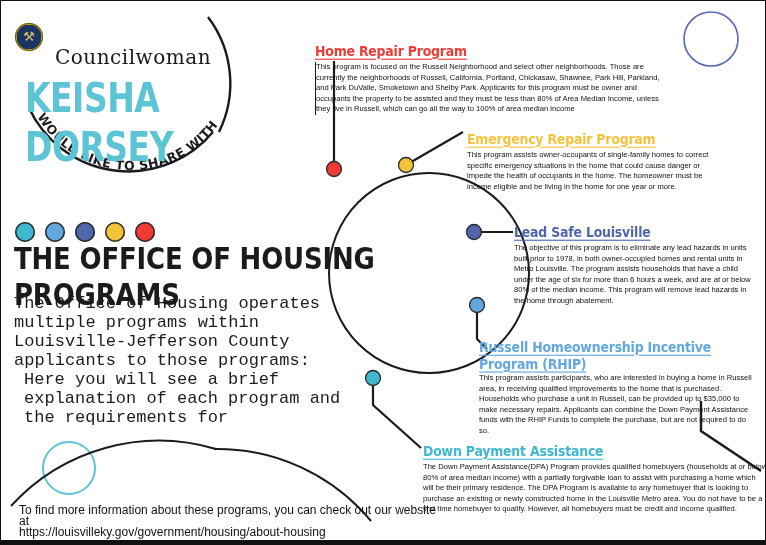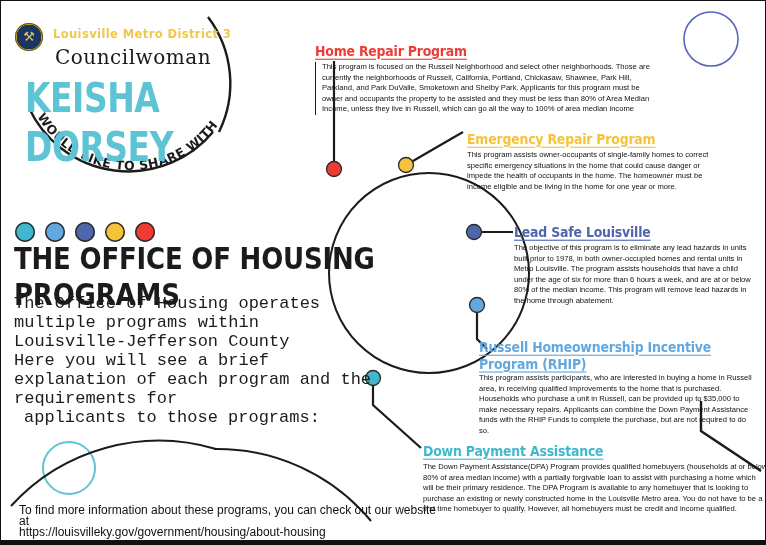--- a/index.html
+++ b/index.html
@@ -65,21 +65,21 @@
   
   .prog{position:absolute;}
   .prog h3{
     margin:0 0 4px 0;font-size:12.5px;font-weight:bold;
     font-family:"DejaVu Sans",sans-serif;letter-spacing:-.2px;
     text-decoration:underline;text-underline-offset:2px;
     transform:scaleY(1.12);transform-origin:left top;display:inline-block;
   }
   .prog .body{
     font-size:7.6px;line-height:10.6px;color:#111;
-    border-left:1.6px solid #1b1b1b;padding-left:6px;
+    border-left:1.6px solid #1b1b1b;
     font-family:"Liberation Sans",sans-serif;
   }
   .prog.noborder .body{border-left:none;padding-left:0;}
 
   #prog-home     {left:314px;top:40px;  width:345px;}
   #prog-home h3  {color:#ef3b33;}
   #prog-emerg    {left:466px;top:128px; width:248px;}
   #prog-emerg h3 {color:#f5c33b;}
   #prog-lead     {left:513px;top:221px; width:242px;}
   #prog-lead h3  {color:#4f66ad;}
@@ -136,37 +136,36 @@
     <circle cx="405" cy="164" r="7.5" fill="#f5c33b" stroke="#2b2b2b" stroke-width="1.3"></circle>
     <circle cx="473" cy="231" r="7.5" fill="#4f66ad" stroke="#2b2b2b" stroke-width="1.3"></circle>
     <circle cx="476" cy="304" r="7.5" fill="#62a8df" stroke="#2b2b2b" stroke-width="1.3"></circle>
     <circle cx="372" cy="377" r="7.5" fill="#3fb8cf" stroke="#2b2b2b" stroke-width="1.3"></circle>
   </svg>
 
   <div class="header">
     <div class="seal">
       <span class="fleur">⚒</span>
     </div>
-    <div class="district">Louisville Metro District 3</div>
     <div class="councilwoman">Councilwoman</div>
     <div class="kdname">KEISHA DORSEY</div>
   </div>
 
   <div class="dots-row">
     <span class="dot-lg" style="background:#3fb8cf"></span>
     <span class="dot-lg" style="background:#62a8df"></span>
     <span class="dot-lg" style="background:#4f66ad"></span>
     <span class="dot-lg" style="background:#f5c33b"></span>
     <span class="dot-lg" style="background:#ef3b33"></span>
   </div>
   <div class="main-title">THE OFFICE OF HOUSING PROGRAMS</div>
   <div class="lede">
     <div>The Office of Housing operates multiple programs within Louisville-Jefferson County</div>
+    <div>applicants to those programs:</div>
     <div>Here you will see a brief explanation of each program and the requirements for</div>
-    <div>applicants to those programs:</div>
   </div>
 
   <div class="prog" id="prog-home">
     <h3>Home Repair Program</h3>
     <div class="body">This program is focused on the Russell Neighborhood and select other neighborhoods. Those are currently the neighborhoods of Russell, California, Portland, Chickasaw, Shawnee, Park Hill, Parkland, and Park DuValle, Smoketown and Shelby Park. Applicants for this program must be owner and occupants the property to be assisted and they must be less than 80% of Area Median Income, unless they live in Russell, which can go all the way to 100% of area median income</div>
   </div>
 
   <div class="prog noborder" id="prog-emerg">
     <h3>Emergency Repair Program</h3>
     <div class="body">This program assists owner-occupants of single-family homes to correct specific emergency situations in the home that could cause danger or impede the health of occupants in the home. The homeowner must be income eligible and be living in the home for one year or more.</div>

